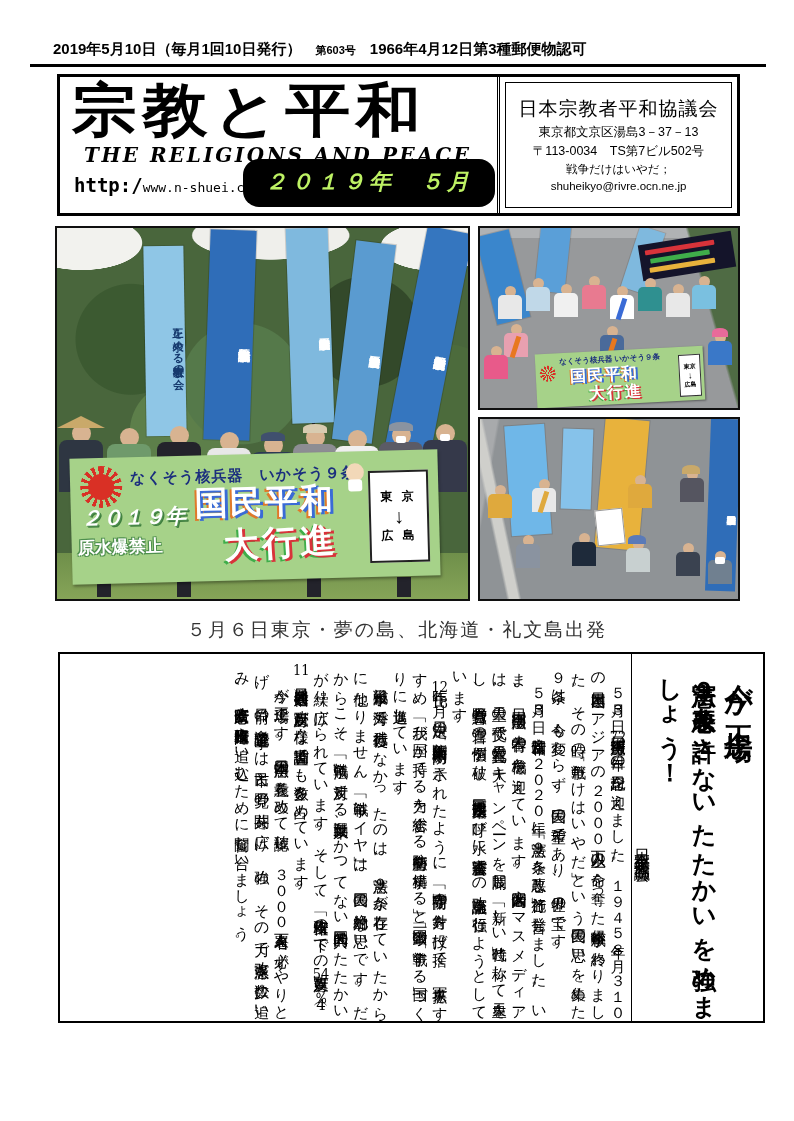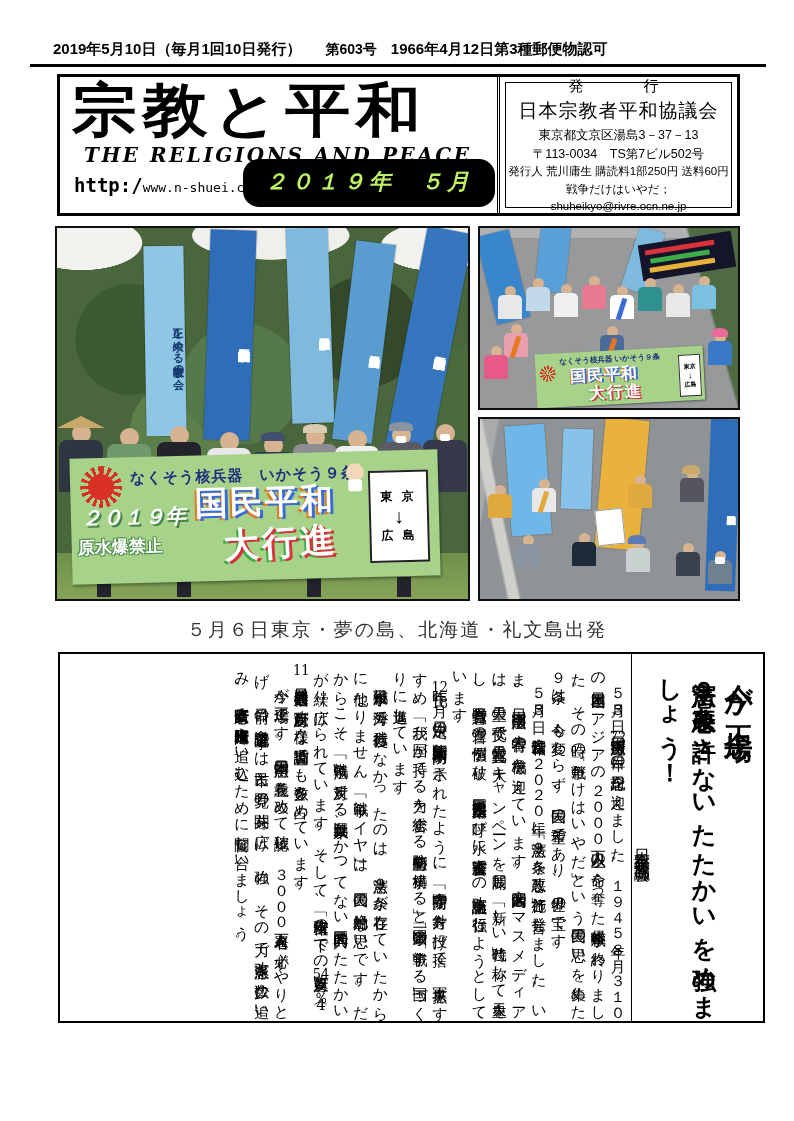--- a/index.html
+++ b/index.html
@@ -3,21 +3,21 @@
 <meta charset="utf-8">
 <style>
   html,body{margin:0;padding:0;background:#fff;}
   body{width:794px;height:1121px;overflow:hidden;position:relative;
        font-family:"Liberation Sans","DejaVu Sans",sans-serif;color:#000;}
 
   
   .topbar{display:flex;align-items:baseline;margin:40px 26px 0 53px;white-space:nowrap;}
   .tb-date{font-weight:700;font-size:15px;}
   .tb-title{font-weight:700;font-size:19px;letter-spacing:6px;margin-left:12px;}
-  .tb-issue{font-weight:700;font-size:14px;margin-left:24px;}
+  .tb-issue{font-weight:700;font-size:11px;margin-left:14px;}
   .tb-approval{font-weight:700;font-size:15px;margin-left:14px;}
   .rule{height:3px;background:#000;margin:5px 28px 0 30px;}
 
   
   .masthead{display:flex;border:3px solid #000;margin:7px 54px 0 57px;height:142px;box-sizing:border-box;background:#fff;}
   .mast-left{width:440px;position:relative;border-right:3px double #000;padding:4px 0 0 12px;box-sizing:border-box;}
   .logo{font-family:"DejaVu Serif","Liberation Serif",serif;font-weight:700;font-size:58px;line-height:1.02;
         letter-spacing:5px;transform:scaleX(1.12);transform-origin:left center;white-space:nowrap;}
   .logo-sub{font-family:"DejaVu Serif","Liberation Serif",serif;font-style:italic;font-weight:700;
             font-size:20px;letter-spacing:2.5px;margin:3px 0 0 12px;white-space:nowrap;}
@@ -156,25 +156,23 @@
 
 <div class="masthead">
   <div class="mast-left">
     <div class="logo">宗教と平和</div>
     <div class="logo-sub">THE RELIGIONS AND PEACE</div>
     <div class="url"><span class="url-prefix">http:/</span><span class="url-rest">www.n-shuei.com/</span></div>
     <div class="issue-badge">２０１９年　５月</div>
   </div>
   <div class="mast-right">
     <div class="pub-box">
-      <div class="pub-heading">発　　行</div>
       <div class="pub-name">日本宗教者平和協議会</div>
       <div class="pub-addr">東京都文京区湯島3－37－13</div>
       <div class="pub-addr">〒113-0034　TS第7ビル502号</div>
-      <div class="pub-small">発行人 荒川庸生 購読料1部250円 送料60円</div>
       <div class="pub-small">戦争だけはいやだ；shuheikyo@rivre.ocn.ne.jp</div>
     </div>
   </div>
 </div>
 
 <div class="photos">
 
   <div class="photo photo-left">
     <div class="bg bg-trees"></div>
 

